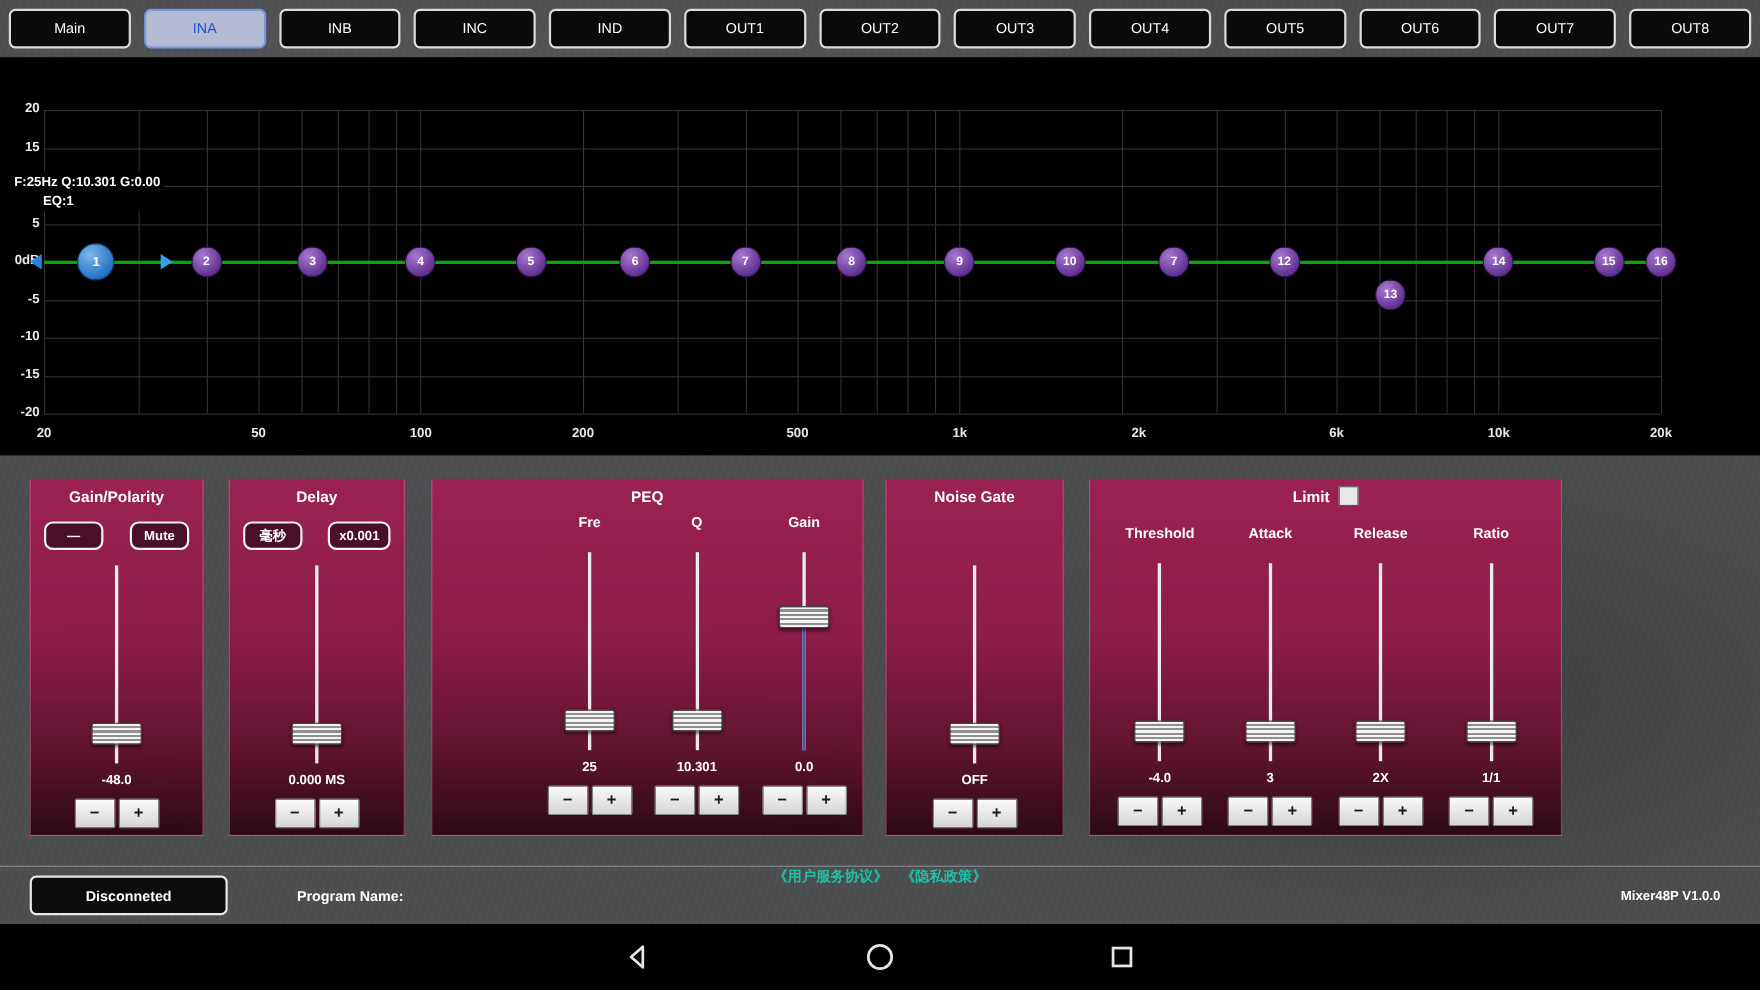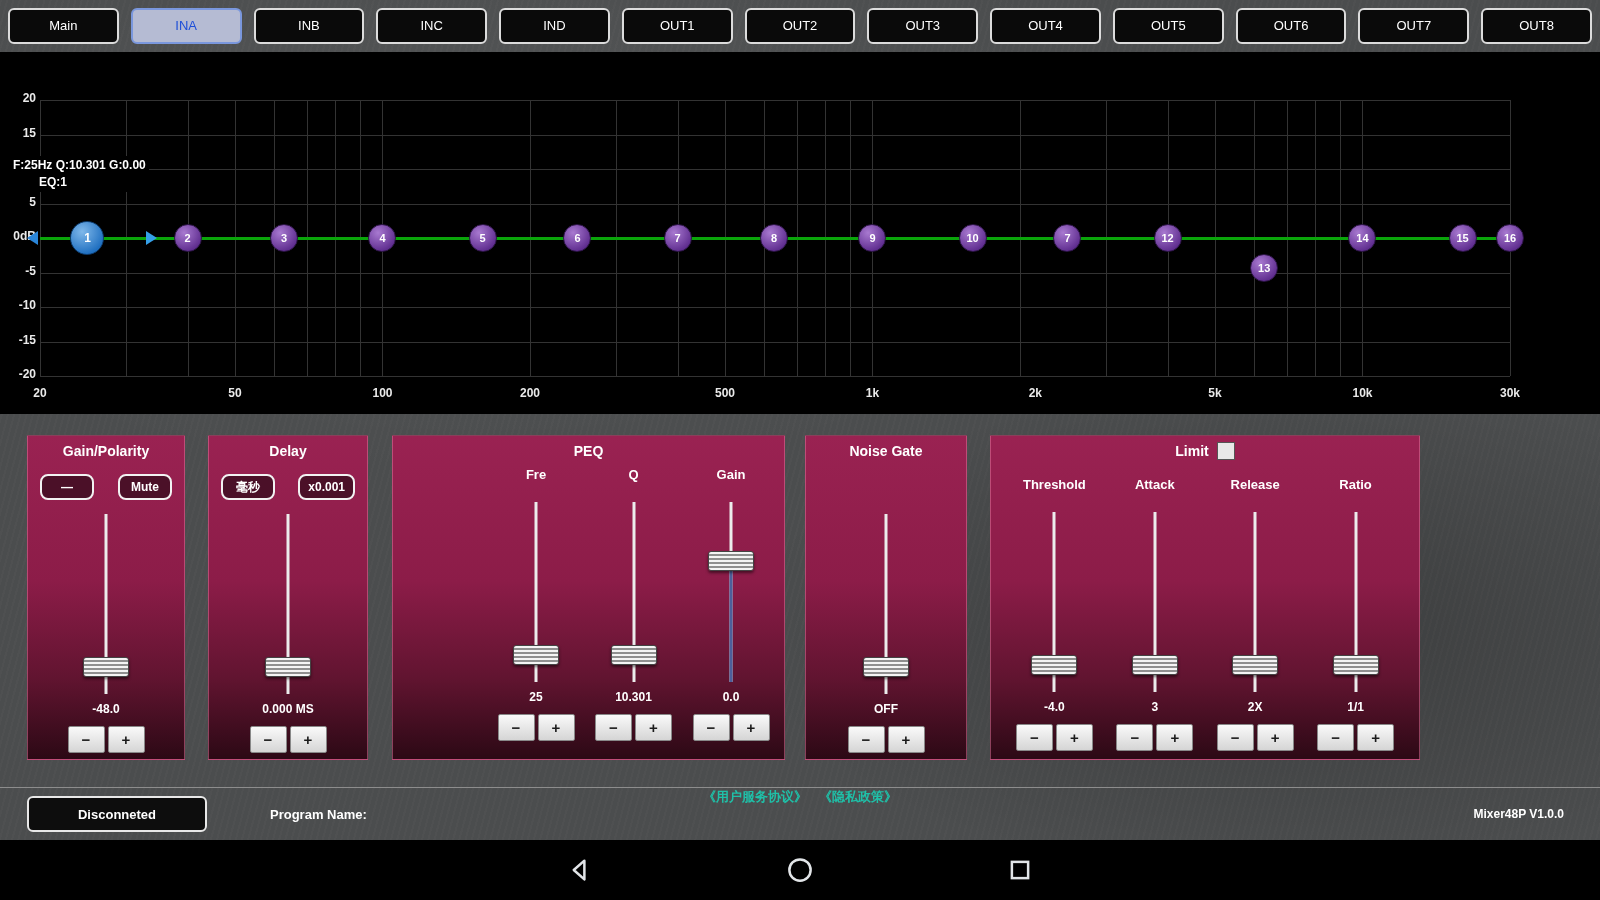--- a/index.html
+++ b/index.html
@@ -201,23 +201,23 @@
       <div class="ytick" style="top: 246px;">-10</div>
       <div class="ytick" style="top: 280.5px;">-15</div>
       <div class="ytick" style="top: 315px;">-20</div>
       <div class="xtick" style="left: 18px;">20</div>
       <div class="xtick" style="left: 212.991px;">50</div>
       <div class="xtick" style="left: 360.495px;">100</div>
       <div class="xtick" style="left: 508px;">200</div>
       <div class="xtick" style="left: 702.991px;">500</div>
       <div class="xtick" style="left: 850.495px;">1k</div>
       <div class="xtick" style="left: 998px; text-align: right;">2k</div>
-      <div class="xtick" style="left: 1192.99px;">5k</div>
+      <div class="xtick" style="left: 1192.99px;">6k</div>
       <div class="xtick" style="left: 1340.5px;">10k</div>
-      <div class="xtick" style="left: 1488px;">30k</div>
+      <div class="xtick" style="left: 1488px;">20k</div>
     </div>
 
   <div class="panel" id="panel-gain">
     <div class="panel-title">Gain/Polarity</div>
     <div class="btn-row">
       <div class="p-btn">—</div>
       <div class="p-btn">Mute</div>
     </div>
     <div data-slider="panels.gain.slider">
         <div class="s-trackwrap">

